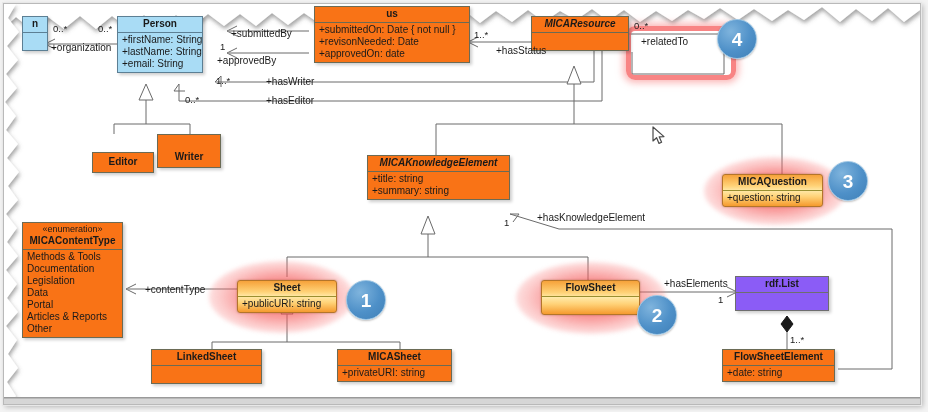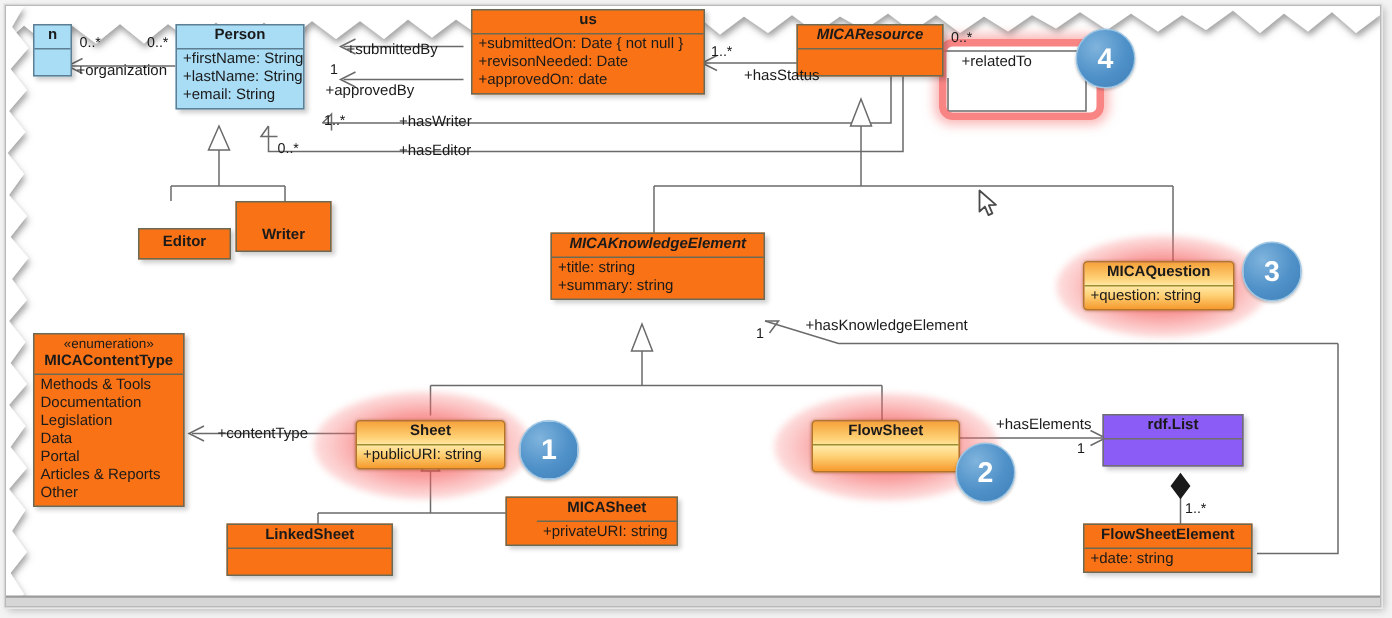--- a/index.html
+++ b/index.html
@@ -301,21 +301,21 @@
       <div class="cls gray" style="left:731px;top:272px;width:94px;">
         <div class="hdr">rdf.List</div>
         <div class="body empty"></div>
       </div>
 
       <div class="cls" style="left:147px;top:345px;width:111px;">
         <div class="hdr">LinkedSheet</div>
         <div class="body empty"></div>
       </div>
 
-      <div class="cls" style="left:333px;top:327px;width:115px;padding-left:20px;">
+      <div class="cls" style="left:333px;top:345px;width:115px;">
         <div class="hdr">MICASheet</div>
         <div class="body">
           <div>+privateURI: string</div>
         </div>
       </div>
 
       <div class="cls" style="left:718px;top:345px;width:113px;">
         <div class="hdr">FlowSheetElement</div>
         <div class="body">
           <div>+date: string</div>

